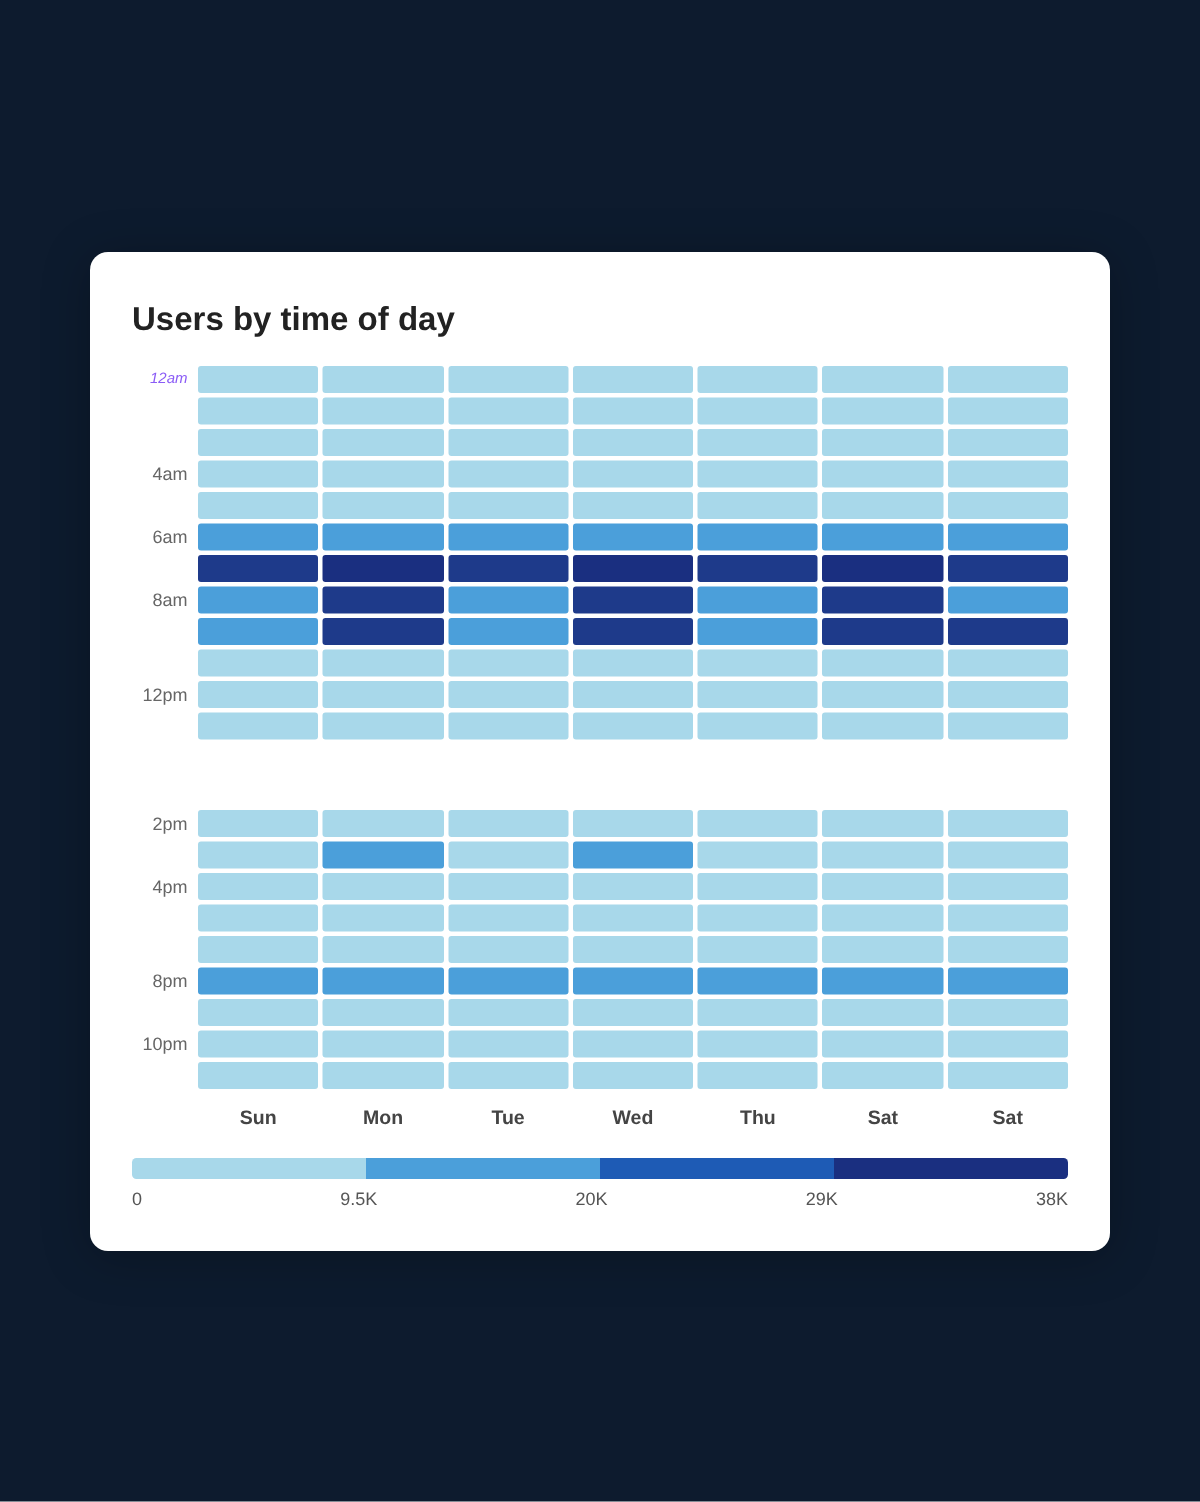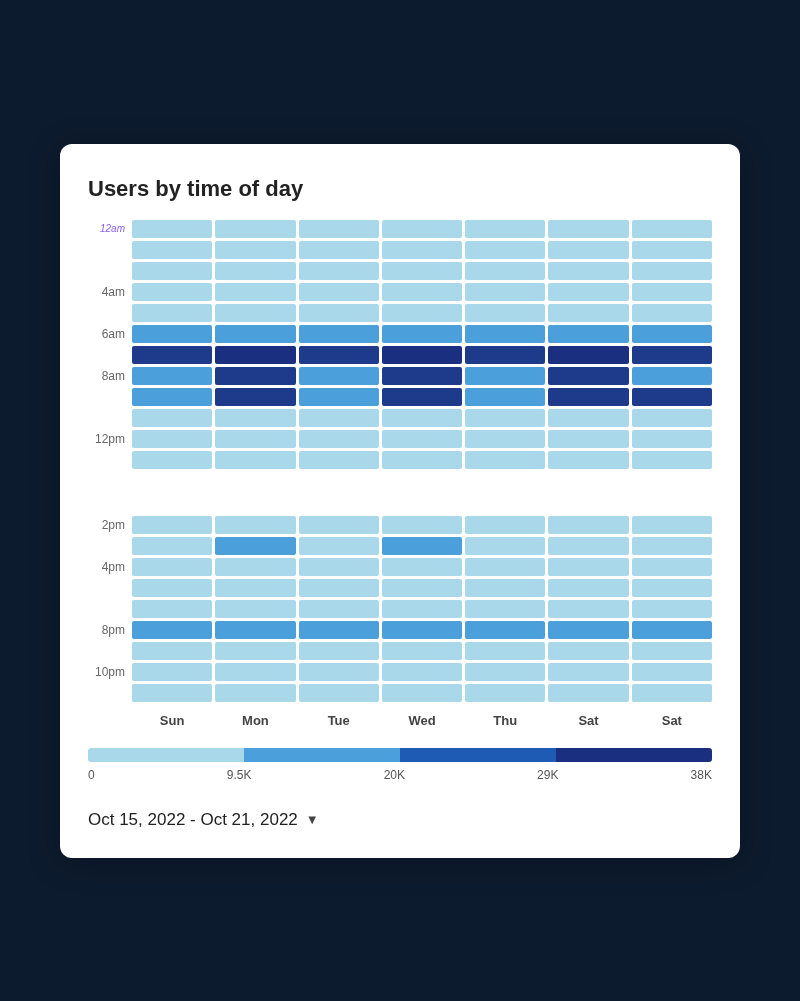--- a/index.html
+++ b/index.html
@@ -381,19 +381,15 @@
         </div>
       <div class="legend-ticks" id="legend-ticks" style="display: flex; justify-content: space-between; font-size: 12px; color: rgb(85, 85, 85); width: 100%;">
           <span>0</span>
           <span>9.5K</span>
           <span>20K</span>
           <span>29K</span>
           <span>38K</span>
         </div>
     </div>
 
-    <div class="date-row">
-      <span>Oct 15, 2022 - Oct 21, 2022</span>
-      <span class="dropdown-arrow">▼</span>
-    </div>
   </div>
 
 </div>
 
 </body></html>

